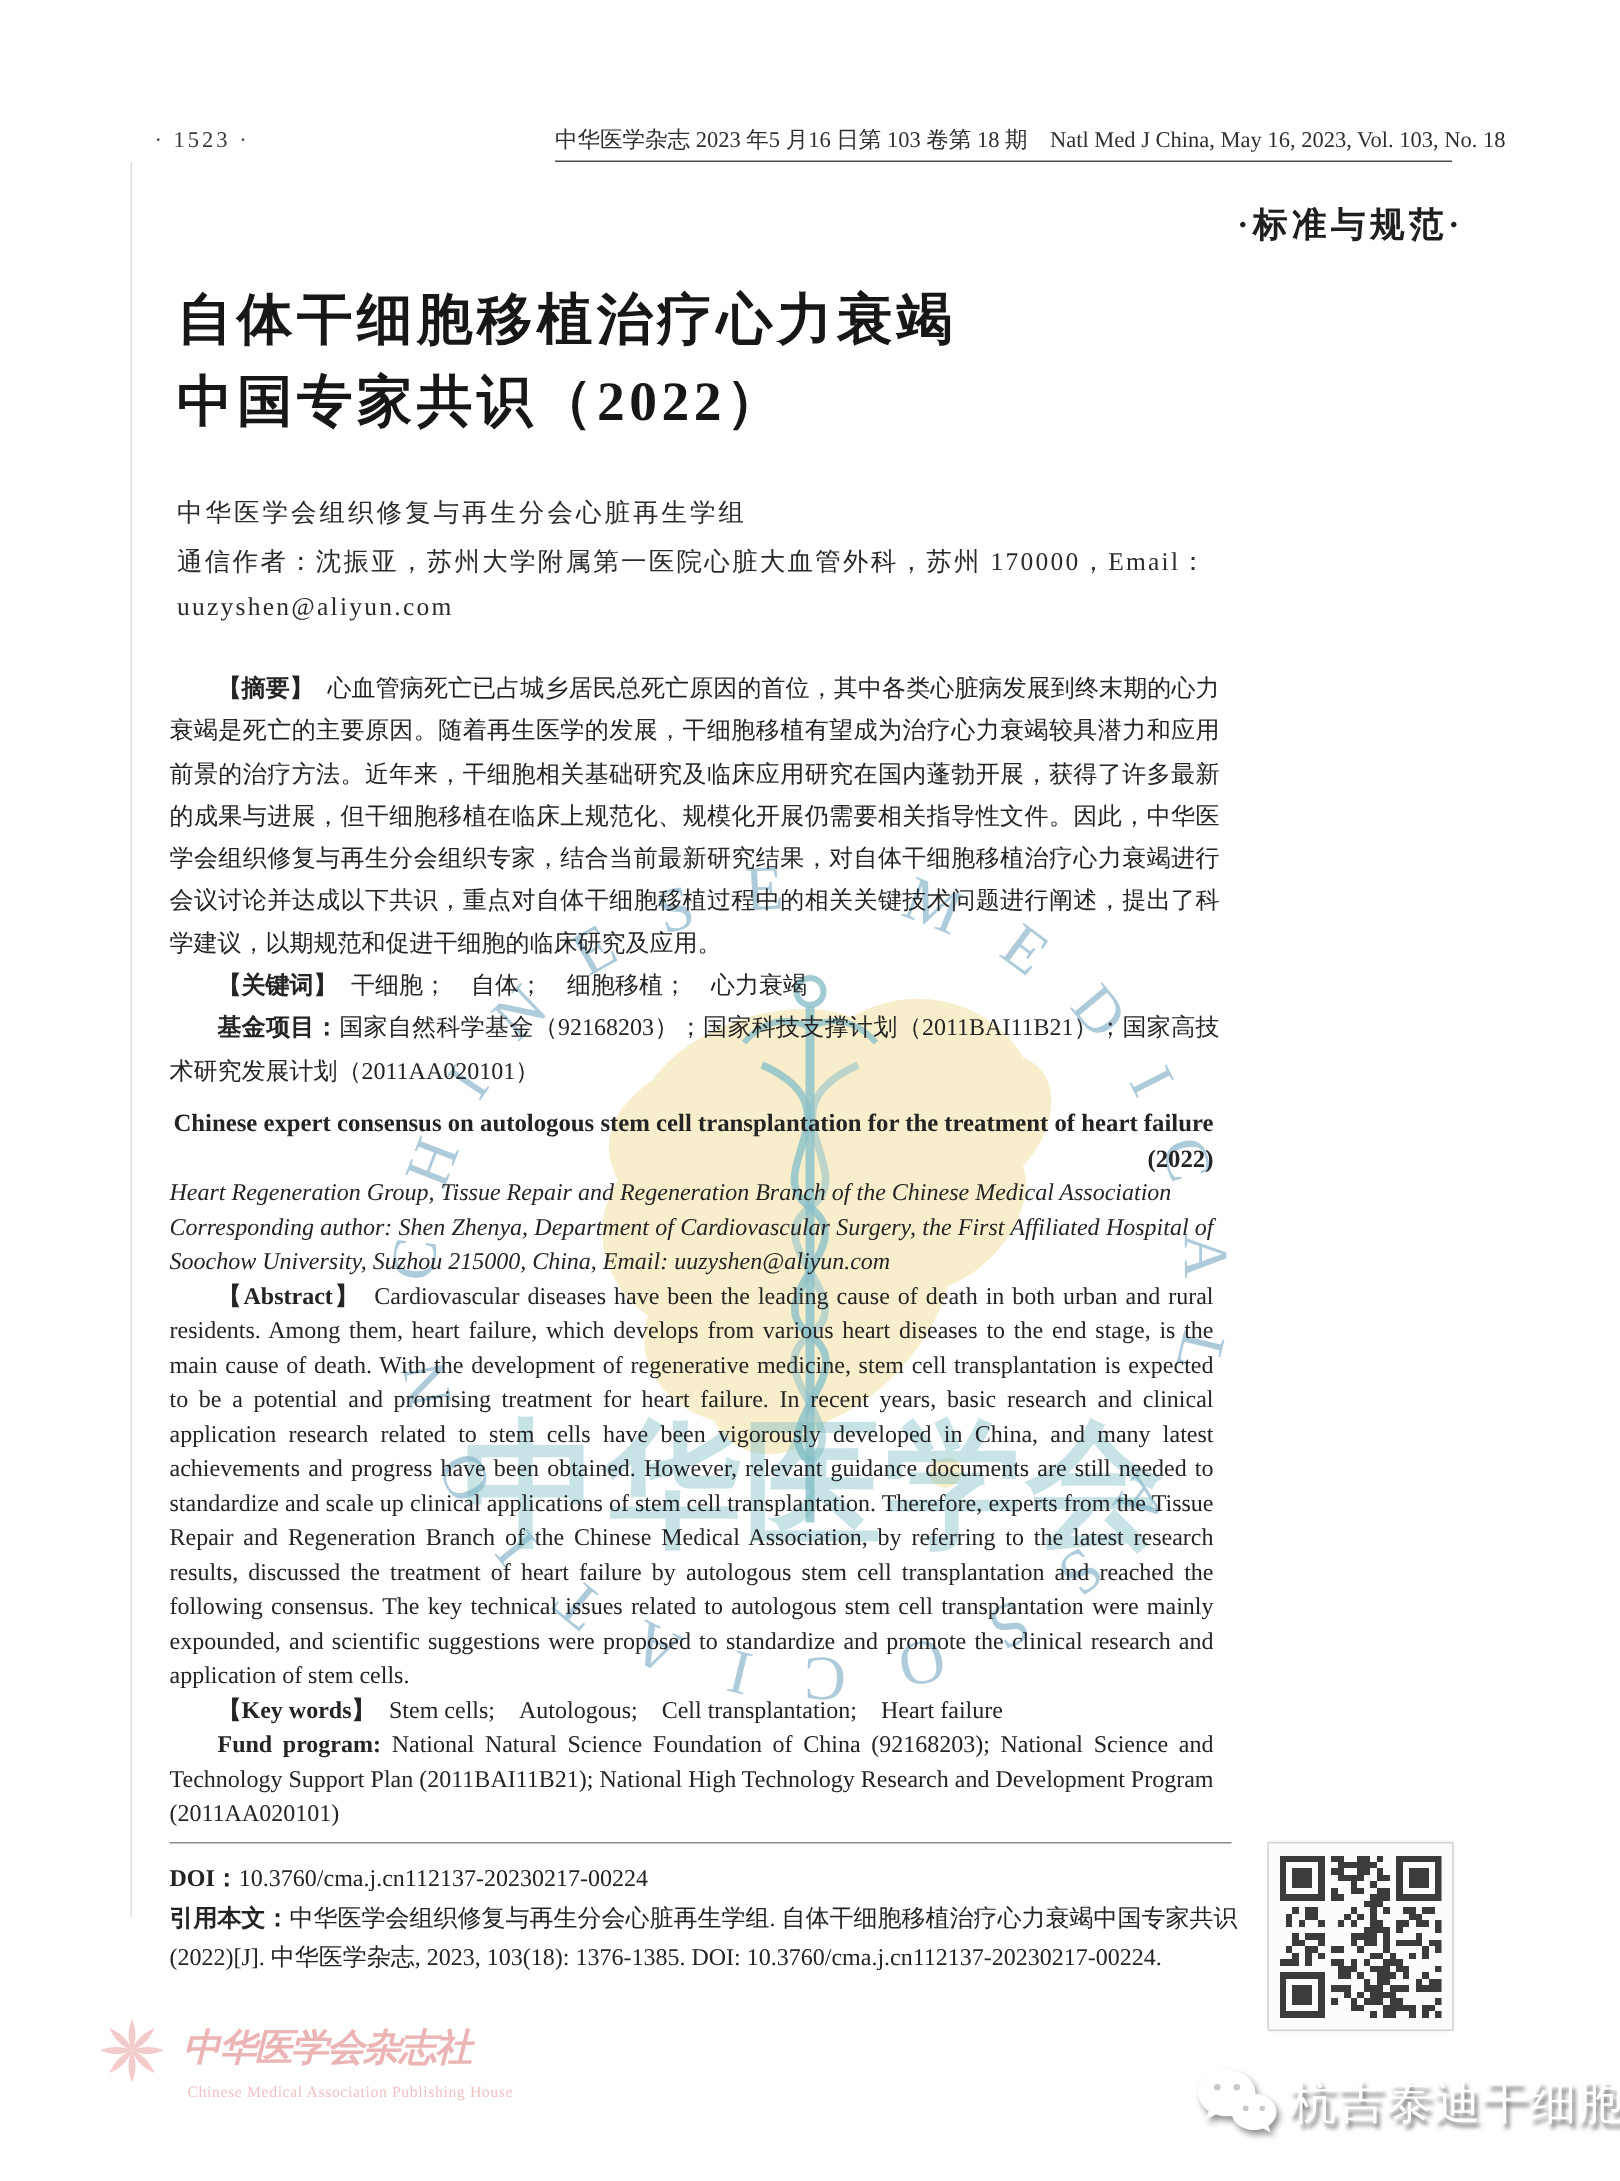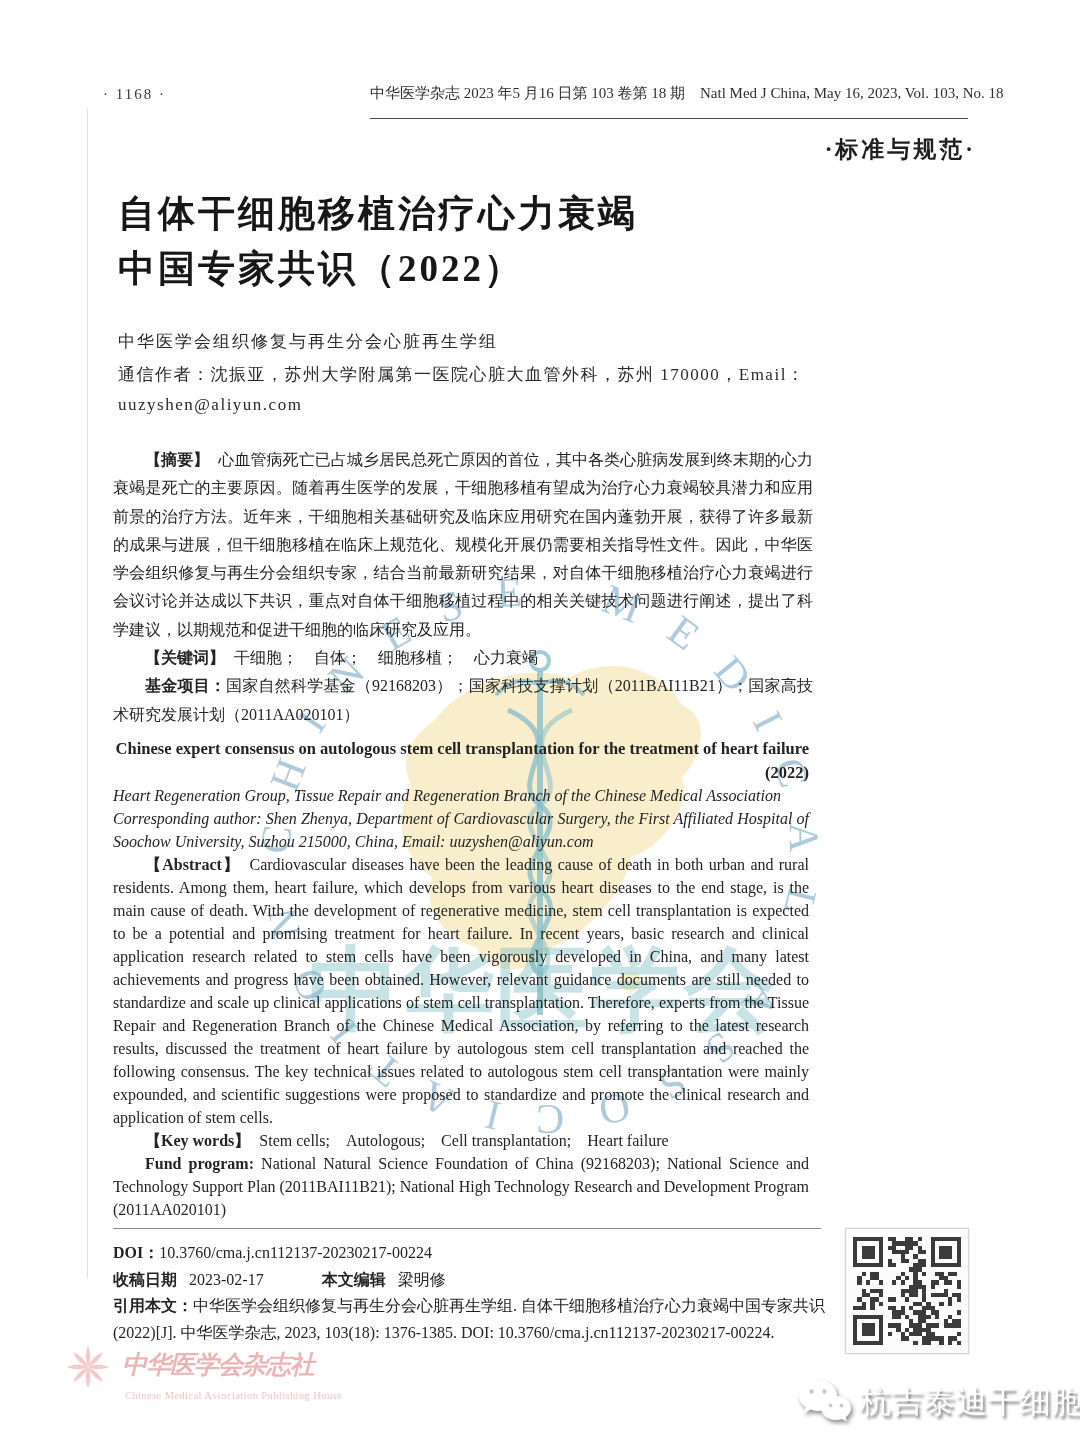--- a/index.html
+++ b/index.html
@@ -5,21 +5,21 @@
   html,body{margin:0;padding:0;background:#e9e9e9;}
   .page{
     position:relative;width:1080px;height:1454px;background:#ffffff;
     margin:0 auto;overflow:hidden;
     font-family:"Liberation Serif","DejaVu Serif",serif;color:#262626;
   }
   .abs{position:absolute;}
   
   .page-no{left:103px;top:86px;font-size:15px;letter-spacing:2px;color:#3a3a3a;}
   .journal-line{left:370px;top:84px;width:598px;font-size:15px;color:#2f2f2f;
-    padding-bottom:15px;border-bottom:1.5px solid #4a4a4a;white-space:nowrap;}
+    padding-bottom:4px;border-bottom:1.5px solid #4a4a4a;white-space:nowrap;}
   .section-label{right:104px;top:134px;font-size:23px;font-weight:700;letter-spacing:3px;color:#1f1f1f;}
   
   .article-title{left:118px;top:186px;font-size:37px;line-height:55px;font-weight:700;
     letter-spacing:3px;color:#171717;}
   .affiliation{left:118px;top:330px;font-size:17px;letter-spacing:2px;color:#2b2b2b;}
   .correspondence{left:118px;top:360px;width:700px;font-size:17px;letter-spacing:1.5px;
     line-height:30px;color:#2b2b2b;}
   
   .cn-block{left:113px;top:446px;width:700px;font-size:16px;line-height:28.3px;
     text-align:justify;color:#242424;}
@@ -80,21 +80,21 @@
       <path d="M342,165 C275,195 345,235 310,260 C275,285 345,320 310,345 C275,370 340,405 310,430" stroke-width="5" stroke-opacity="0.55"></path>
       <path d="M266,150 q20,-22 44,-10 M354,150 q-20,-22 -44,-10" stroke-width="4"></path>
     </g>
     <text font-family="Liberation Serif, DejaVu Serif, serif" font-size="42" letter-spacing="33" fill="#aecbdb">
       <textPath href="#ringpath">CHINESE MEDICAL ASSOCIATION</textPath>
     </text>
   </svg>
 
   <div class="abs cma-cal">中华医学会</div>
 
-  <div class="abs page-no">· 1168 ·</div>
+  <div class="abs page-no">· 1523 ·</div>
   <div class="abs journal-line">中华医学杂志 2023 年5 月16 日第 103 卷第 18 期　Natl Med J China, May 16, 2023, Vol. 103, No. 18</div>
   <div class="abs section-label">·标准与规范·</div>
 
   <div class="abs article-title">
     <div>自体干细胞移植治疗心力衰竭</div>
     <div>中国专家共识（2022）</div>
   </div>
   <div class="abs affiliation">中华医学会组织修复与再生分会心脏再生学组</div>
   <div class="abs correspondence">
     <span>通信作者：沈振亚，苏州大学附属第一医院心脏大血管外科，苏州 170000，Email：</span><br>
@@ -112,21 +112,20 @@
     <p class="en-italic">Heart Regeneration Group, Tissue Repair and Regeneration Branch of the Chinese Medical Association</p>
     <p class="en-italic">Corresponding author: Shen Zhenya, Department of Cardiovascular Surgery, the First Affiliated Hospital of Soochow University, Suzhou 215000, China, Email: uuzyshen@aliyun.com</p>
     <p class="indent"><span class="blabel">【Abstract】</span><span>Cardiovascular diseases have been the leading cause of death in both urban and rural residents. Among them, heart failure, which develops from various heart diseases to the end stage, is the main cause of death. With the development of regenerative medicine, stem cell transplantation is expected to be a potential and promising treatment for heart failure. In recent years, basic research and clinical application research related to stem cells have been vigorously developed in China, and many latest achievements and progress have been obtained. However, relevant guidance documents are still needed to standardize and scale up clinical applications of stem cell transplantation. Therefore, experts from the Tissue Repair and Regeneration Branch of the Chinese Medical Association, by referring to the latest research results, discussed the treatment of heart failure by autologous stem cell transplantation and reached the following consensus. The key technical issues related to autologous stem cell transplantation were mainly expounded, and scientific suggestions were proposed to standardize and promote the clinical research and application of stem cells.</span></p>
     <p class="indent"><span class="blabel">【Key words】</span><span>Stem cells;　Autologous;　Cell transplantation;　Heart failure</span></p>
     <p class="indent"><span class="blabel2">Fund program:</span> <span>National Natural Science Foundation of China (92168203); National Science and Technology Support Plan (2011BAI11B21); National High Technology Research and Development Program (2011AA020101)</span></p>
   </div>
 
   <div class="abs rule"></div>
   <div class="abs footer-block">
     <p><span class="blabel2">DOI：</span><span>10.3760/cma.j.cn112137-20230217-00224</span></p>
-    <p><span class="blabel2">收稿日期</span><span class="sp">2023-02-17</span><span class="blabel2 gap-left">本文编辑</span><span class="sp">梁明修</span></p>
     <p><span class="blabel2">引用本文：</span><span>中华医学会组织修复与再生分会心脏再生学组. 自体干细胞移植治疗心力衰竭中国专家共识(2022)[J]. 中华医学杂志, 2023, 103(18): 1376-1385. DOI: 10.3760/cma.j.cn112137-20230217-00224.</span></p>
   </div>
 
   <div class="abs qr-box">
     <svg id="qr-svg" viewBox="0 0 25 25" shape-rendering="crispEdges" fill="#3b3b3b">
         <rect x="8" y="0" width="1" height="1"></rect>
         <rect x="9" y="0" width="1" height="1"></rect>
         <rect x="12" y="0" width="1" height="1"></rect>
         <rect x="13" y="0" width="1" height="1"></rect>
         <rect x="15" y="0" width="1" height="1"></rect>

